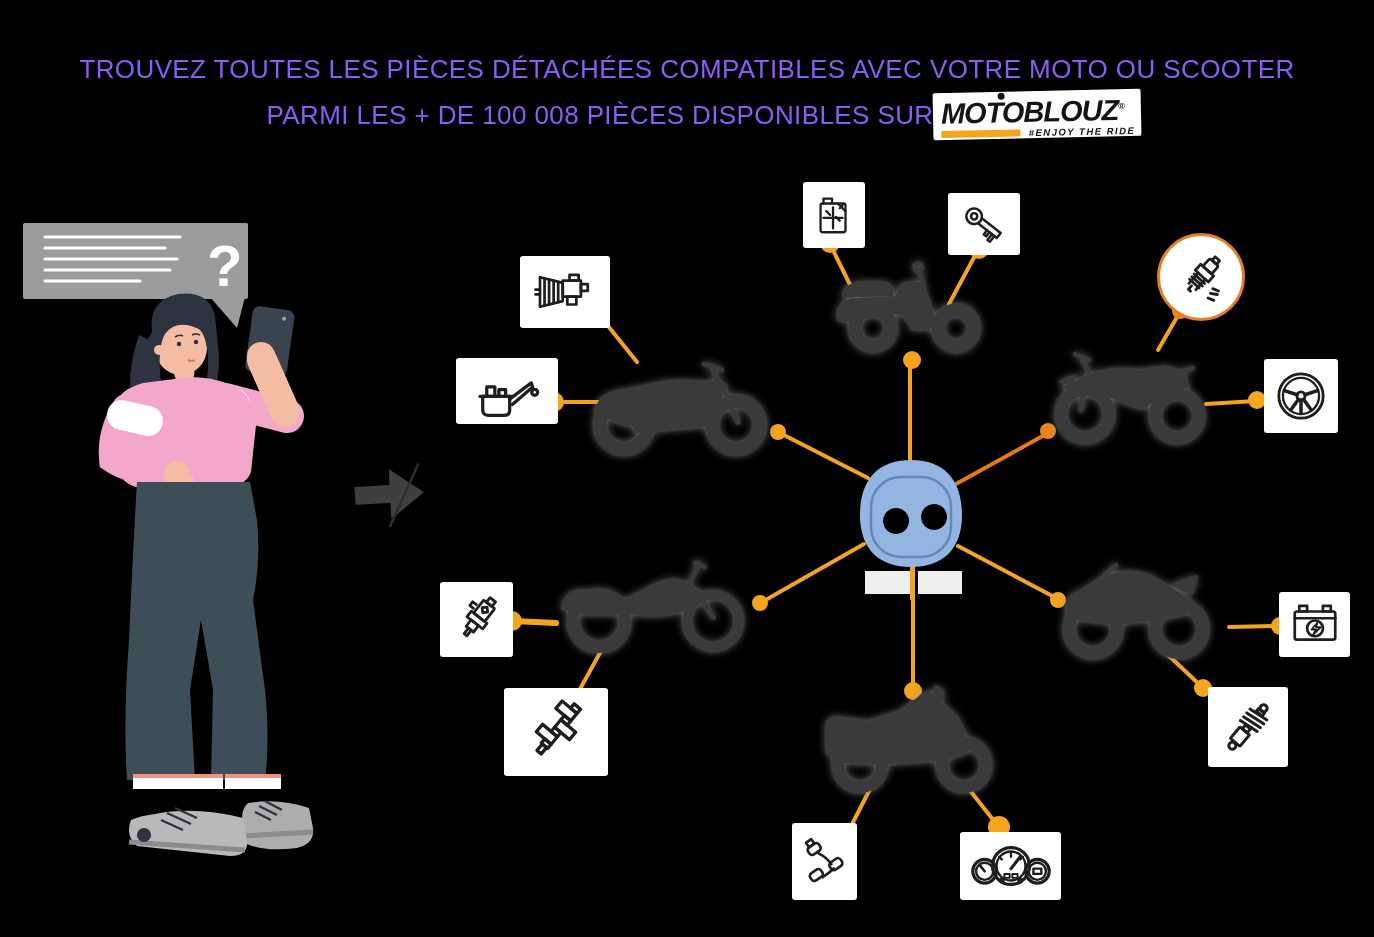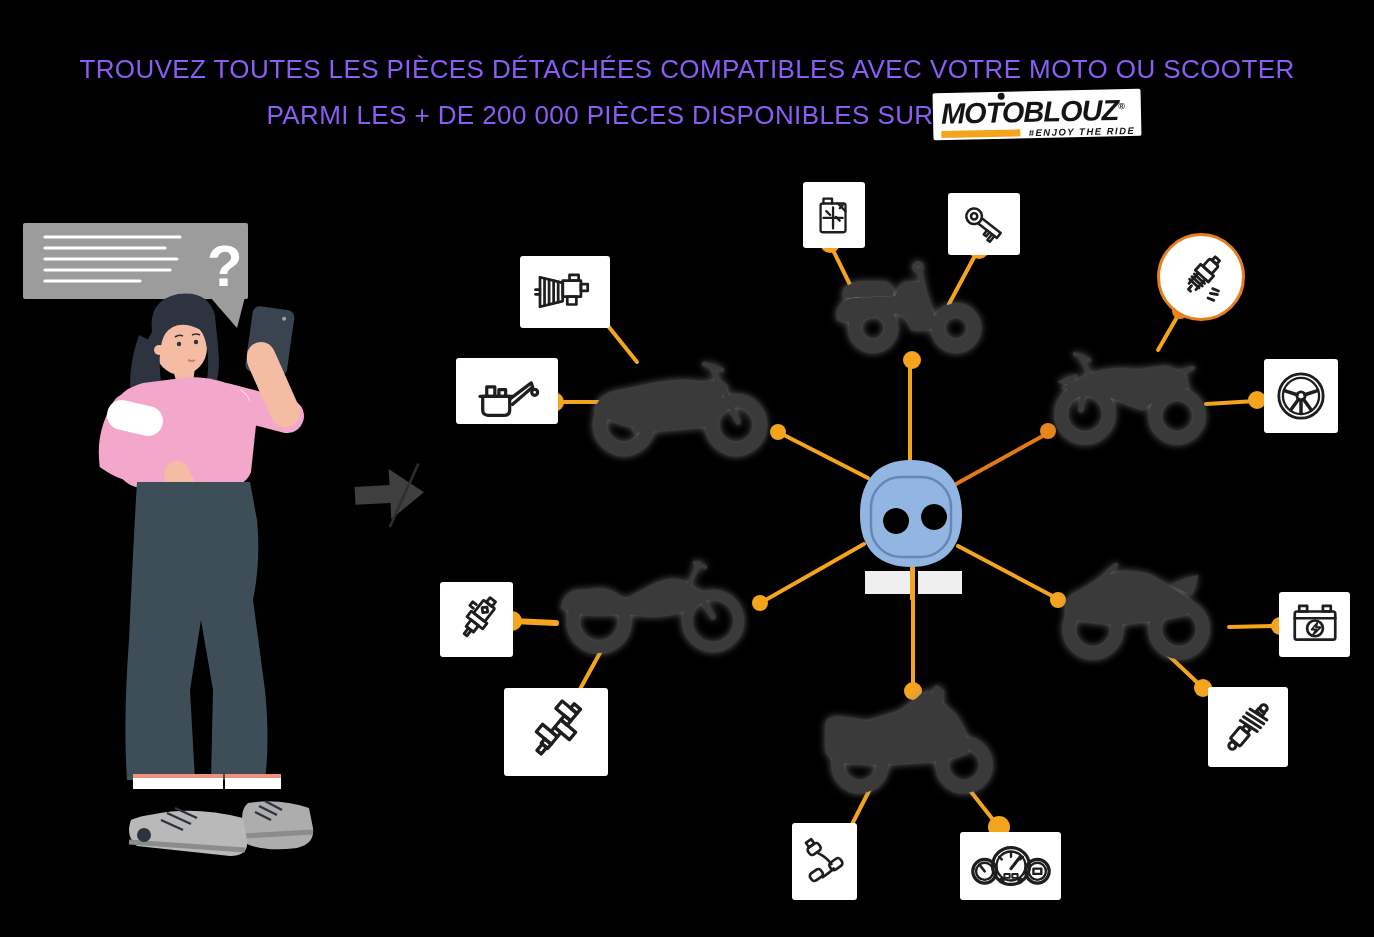--- a/index.html
+++ b/index.html
@@ -26,21 +26,21 @@
   #logo .bar{width:88px;height:7px;background:#F4A41D;}
   #logo .tag{font-size:9.5px;font-weight:bold;font-style:italic;color:#141414;letter-spacing:1.5px;white-space:nowrap;}
   #logo .rider-dot{position:absolute;left:65px;top:1px;width:7px;height:7px;border-radius:50%;background:#141414;}
 </style>
 </head>
 <body>
 
 <div id="stage">
 
   <div id="title1" class="title-line">TROUVEZ TOUTES LES PIÈCES DÉTACHÉES COMPATIBLES AVEC VOTRE MOTO OU SCOOTER</div>
-  <div id="title2" class="title-line">PARMI LES + DE 200 000 PIÈCES DISPONIBLES SUR</div>
+  <div id="title2" class="title-line">PARMI LES + DE 100 008 PIÈCES DISPONIBLES SUR</div>
 
   <div id="logo">
     <div class="brand"><span>MOTOBLOUZ</span><sup>®</sup></div>
     <span class="rider-dot"></span>
     <div class="row2">
       <span class="bar"></span>
       <span class="tag">#ENJOY THE RIDE</span>
     </div>
   </div>
 

